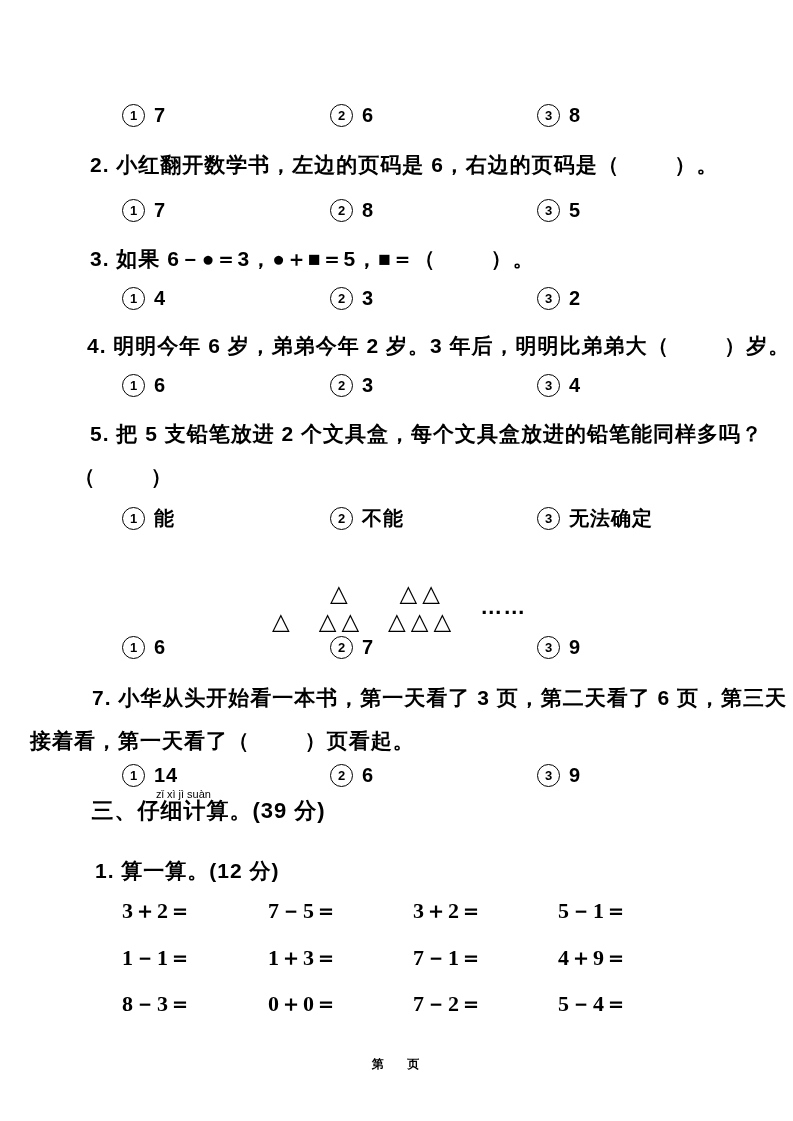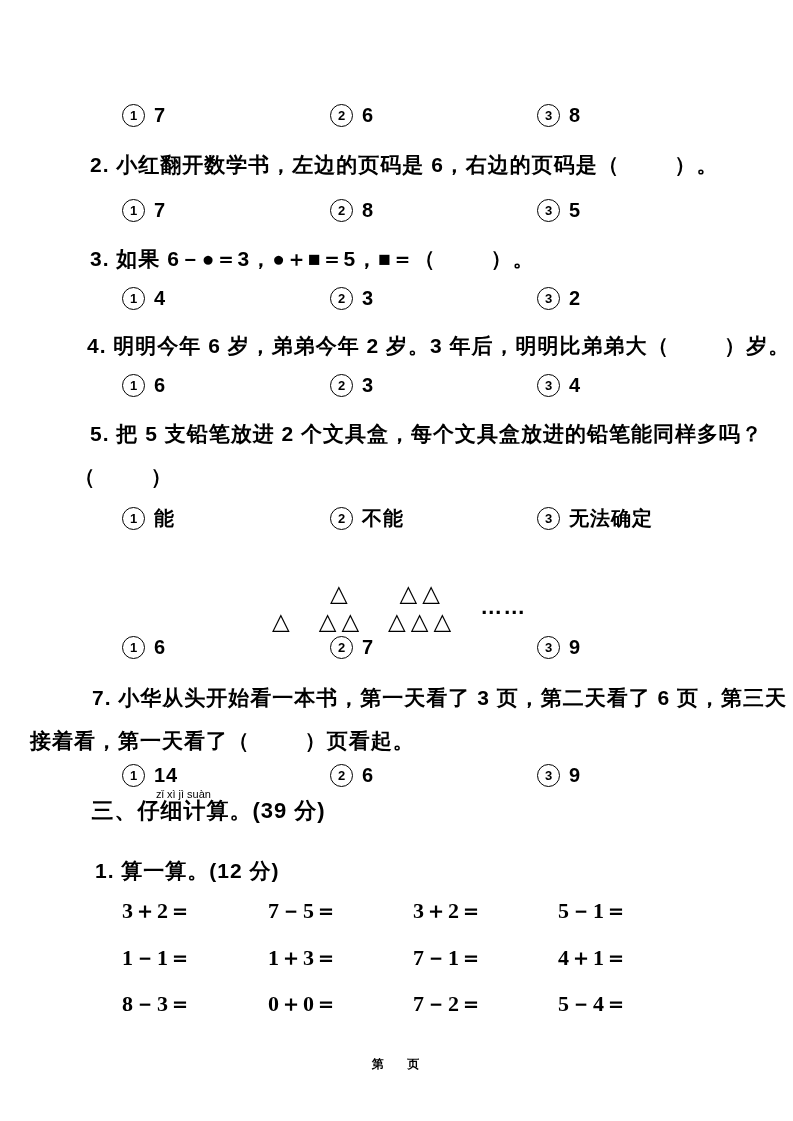--- a/index.html
+++ b/index.html
@@ -208,21 +208,21 @@
   <div class="calc-row" style="top:896px">
     <span class="calc-cell c1">3＋2＝</span>
     <span class="calc-cell c2">7－5＝</span>
     <span class="calc-cell c3">3＋2＝</span>
     <span class="calc-cell c4">5－1＝</span>
   </div>
   <div class="calc-row" style="top:943px">
     <span class="calc-cell c1">1－1＝</span>
     <span class="calc-cell c2">1＋3＝</span>
     <span class="calc-cell c3">7－1＝</span>
-    <span class="calc-cell c4">4＋1＝</span>
+    <span class="calc-cell c4">4＋9＝</span>
   </div>
   <div class="calc-row" style="top:989px">
     <span class="calc-cell c1">8－3＝</span>
     <span class="calc-cell c2">0＋0＝</span>
     <span class="calc-cell c3">7－2＝</span>
     <span class="calc-cell c4">5－4＝</span>
   </div>
 
   <div class="footer">第    页</div>
 

